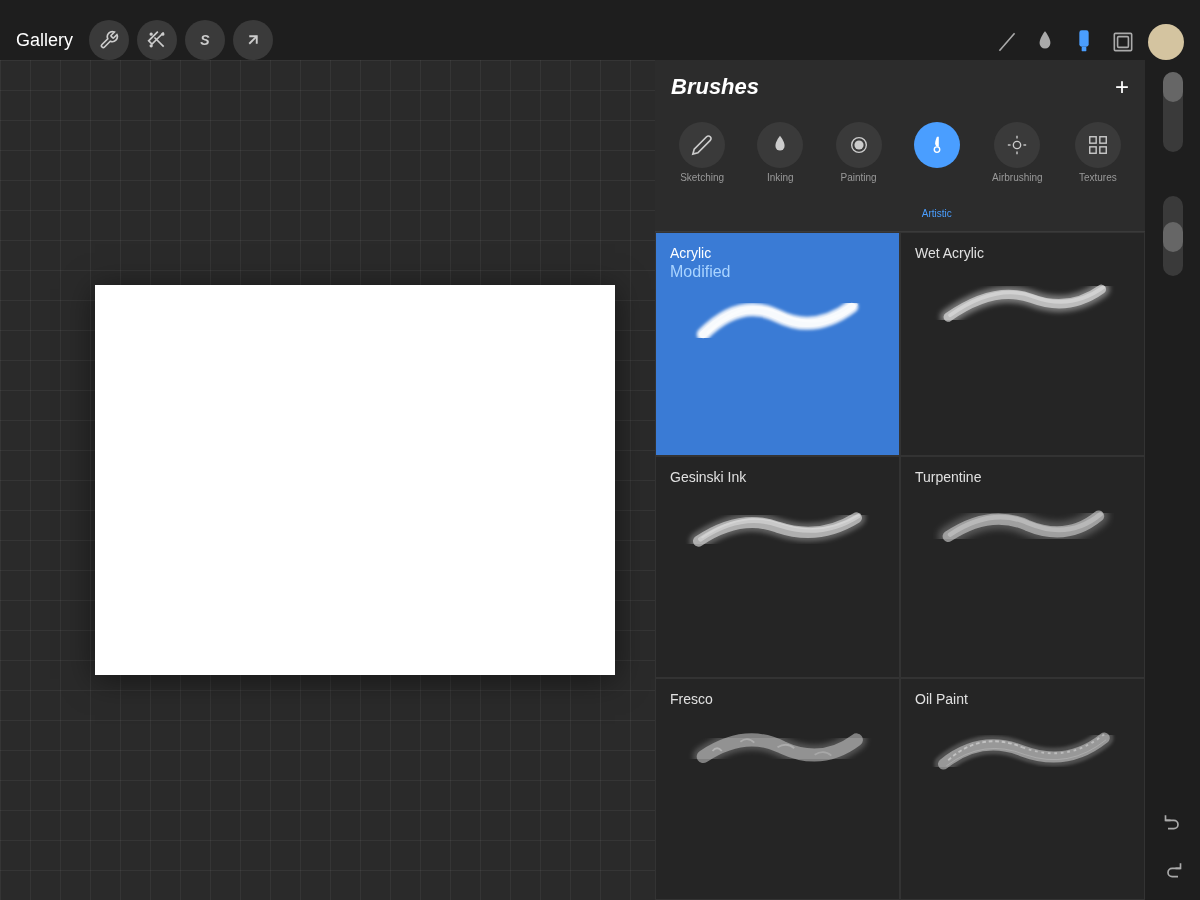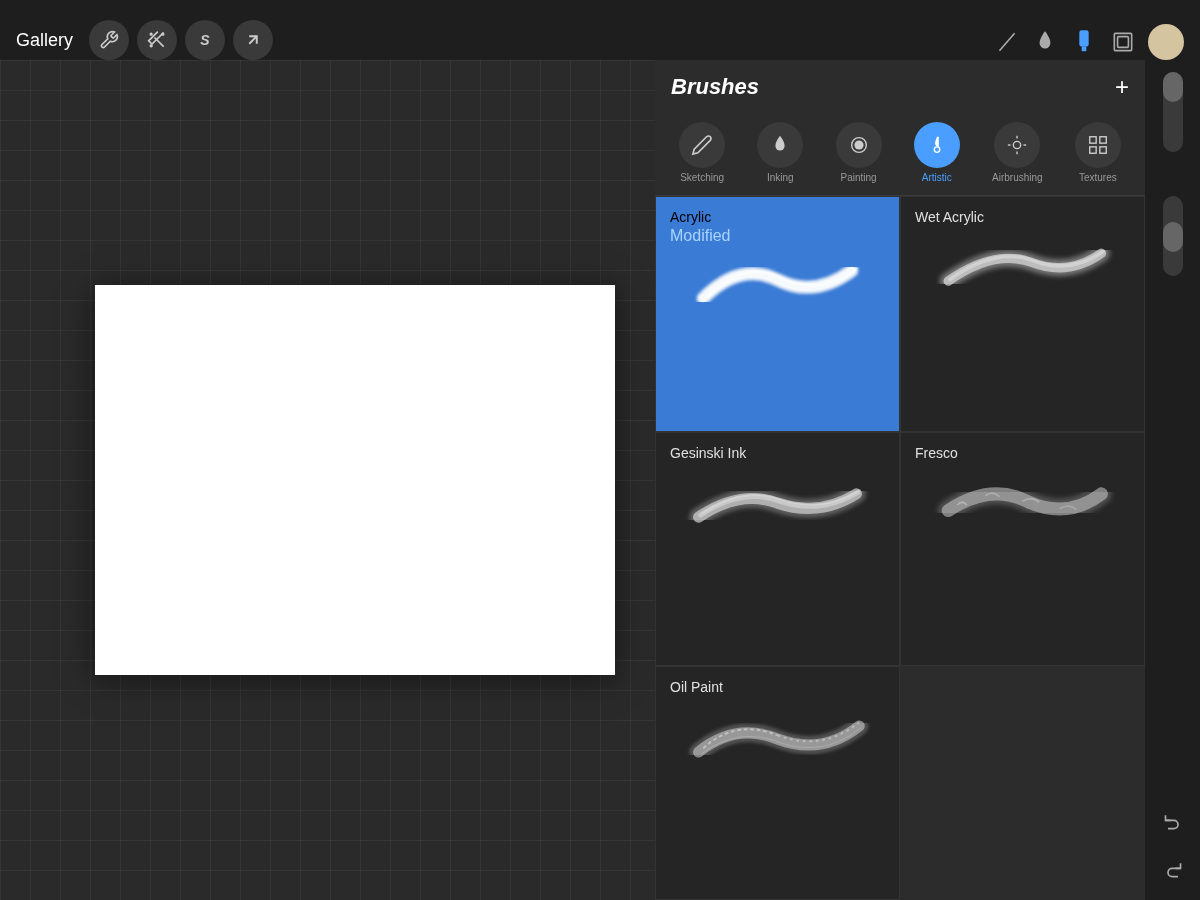--- a/index.html
+++ b/index.html
@@ -168,20 +168,21 @@
     .cat-tab-icon.active {
       background: #4a9eff;
       color: #fff;
     }
     .cat-tab-label {
       font-size: 10px;
       color: #999;
     }
     .cat-tab-label.active {
       color: #4a9eff;
+      margin-top: 36px;
     }
 
     
     .brush-grid {
       flex: 1;
       display: grid;
       grid-template-columns: 1fr 1fr;
       overflow-y: auto;
       gap: 0;
     }
@@ -203,21 +204,21 @@
     .brush-item.selected {
       background: #3a7bd5;
     }
     .brush-item-name {
       font-size: 14px;
       color: #e0e0e0;
       font-weight: 400;
       margin-bottom: 2px;
     }
     .brush-item-name.selected {
-      color: #000000;
+      color: #ffffff;
     }
     .brush-item-sub {
       font-size: 16px;
       color: #aad4ff;
       margin-bottom: 4px;
     }
     .brush-preview {
       width: 100%;
       height: 70px;
       display: flex;
@@ -457,20 +458,35 @@
             </filter>
           </defs>
           <path d="M15 55 Q60 25 100 40 Q145 55 185 30" stroke="rgba(180,180,180,0.4)" stroke-width="20" fill="none" stroke-linecap="round" filter="url(#blur-gesinski)"></path>
           <path d="M15 55 Q60 25 100 40 Q145 55 185 30" stroke="rgba(210,210,210,0.7)" stroke-width="12" fill="none" stroke-linecap="round"></path>
           <path d="M17 53 Q62 23 102 38 Q147 53 187 28" stroke="rgba(240,240,240,0.4)" stroke-width="5" fill="none" stroke-linecap="round"></path>
           <path d="M19 51 Q64 21 104 36 Q149 51 189 26" stroke="rgba(255,255,255,0.2)" stroke-width="2" fill="none" stroke-linecap="round"></path>
         </svg>
       </div>
     </div>
 
+    <div class="brush-item">
+      <span class="brush-item-name">Turpentine</span>
+      <div class="brush-preview">
+        <svg class="brush-stroke" viewBox="0 0 200 70">
+          <defs>
+            <filter id="blur-turp">
+              <feGaussianBlur stdDeviation="3.5"></feGaussianBlur>
+            </filter>
+          </defs>
+          <path d="M20 50 Q65 20 105 38 Q148 56 182 28" stroke="rgba(160,160,160,0.4)" stroke-width="22" fill="none" stroke-linecap="round" filter="url(#blur-turp)"></path>
+          <path d="M20 50 Q65 20 105 38 Q148 56 182 28" stroke="rgba(200,200,200,0.65)" stroke-width="12" fill="none" stroke-linecap="round"></path>
+          <path d="M22 48 Q67 18 107 36 Q150 54 184 26" stroke="rgba(230,230,230,0.35)" stroke-width="5" fill="none" stroke-linecap="round"></path>
+        </svg>
+      </div>
+    </div>
 
 
     <div class="brush-item">
       <span class="brush-item-name">Fresco</span>
       <div class="brush-preview">
         <svg class="brush-stroke" viewBox="0 0 200 70">
           <defs>
             <filter id="blur-fresco">
               <feGaussianBlur stdDeviation="3"></feGaussianBlur>
             </filter>

